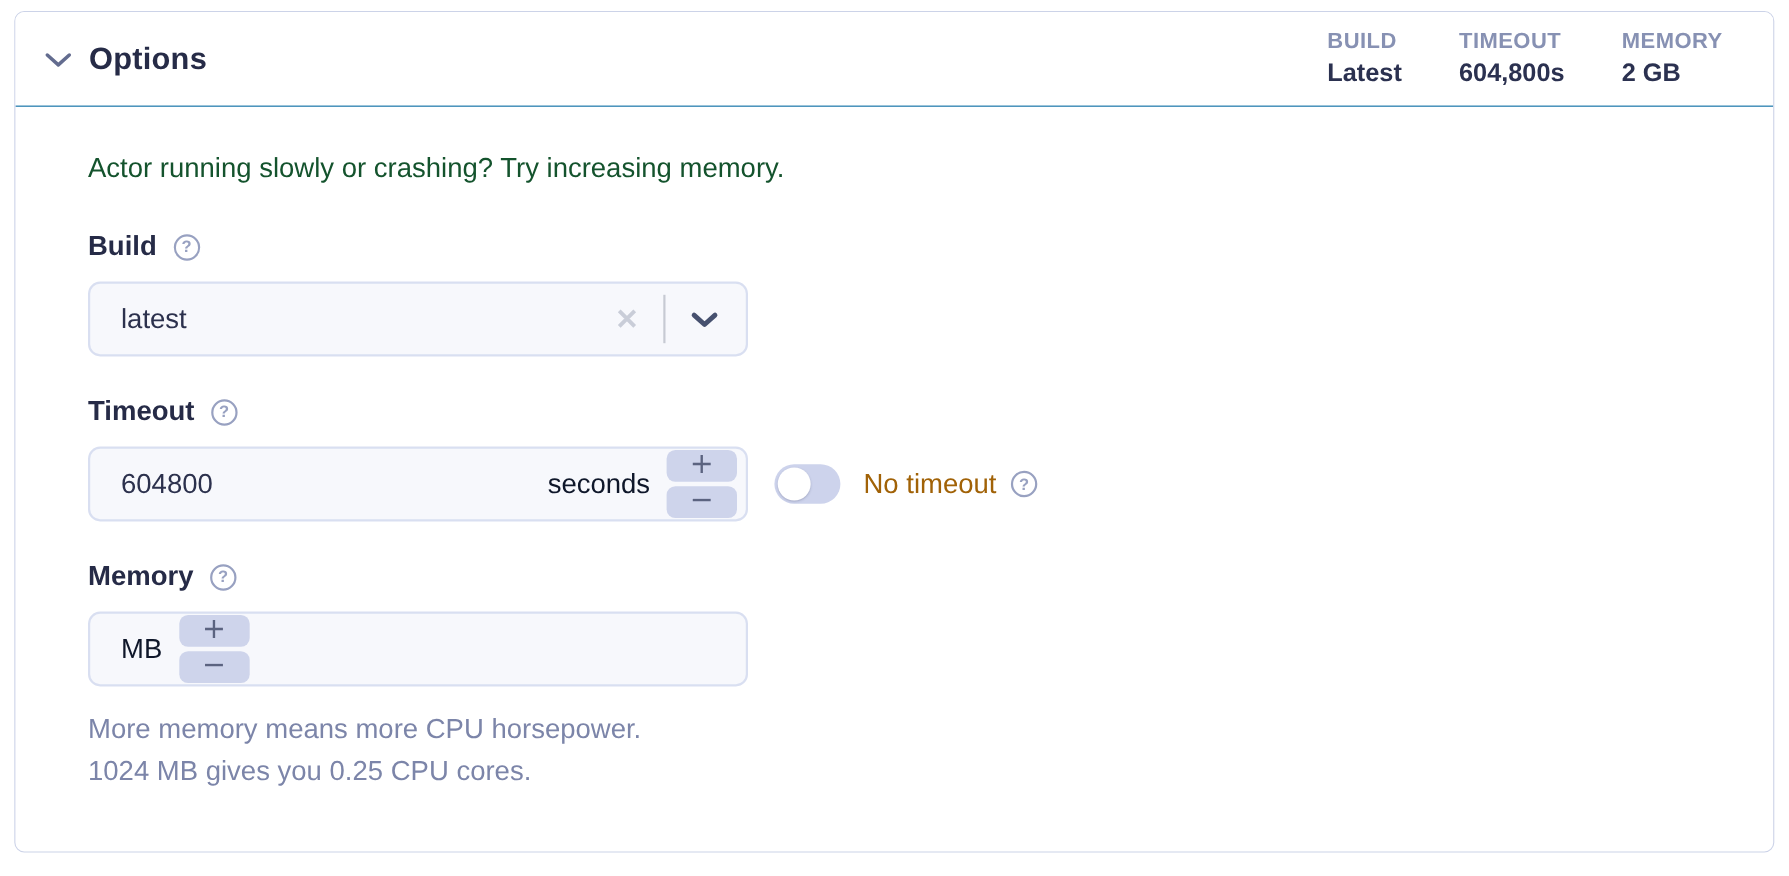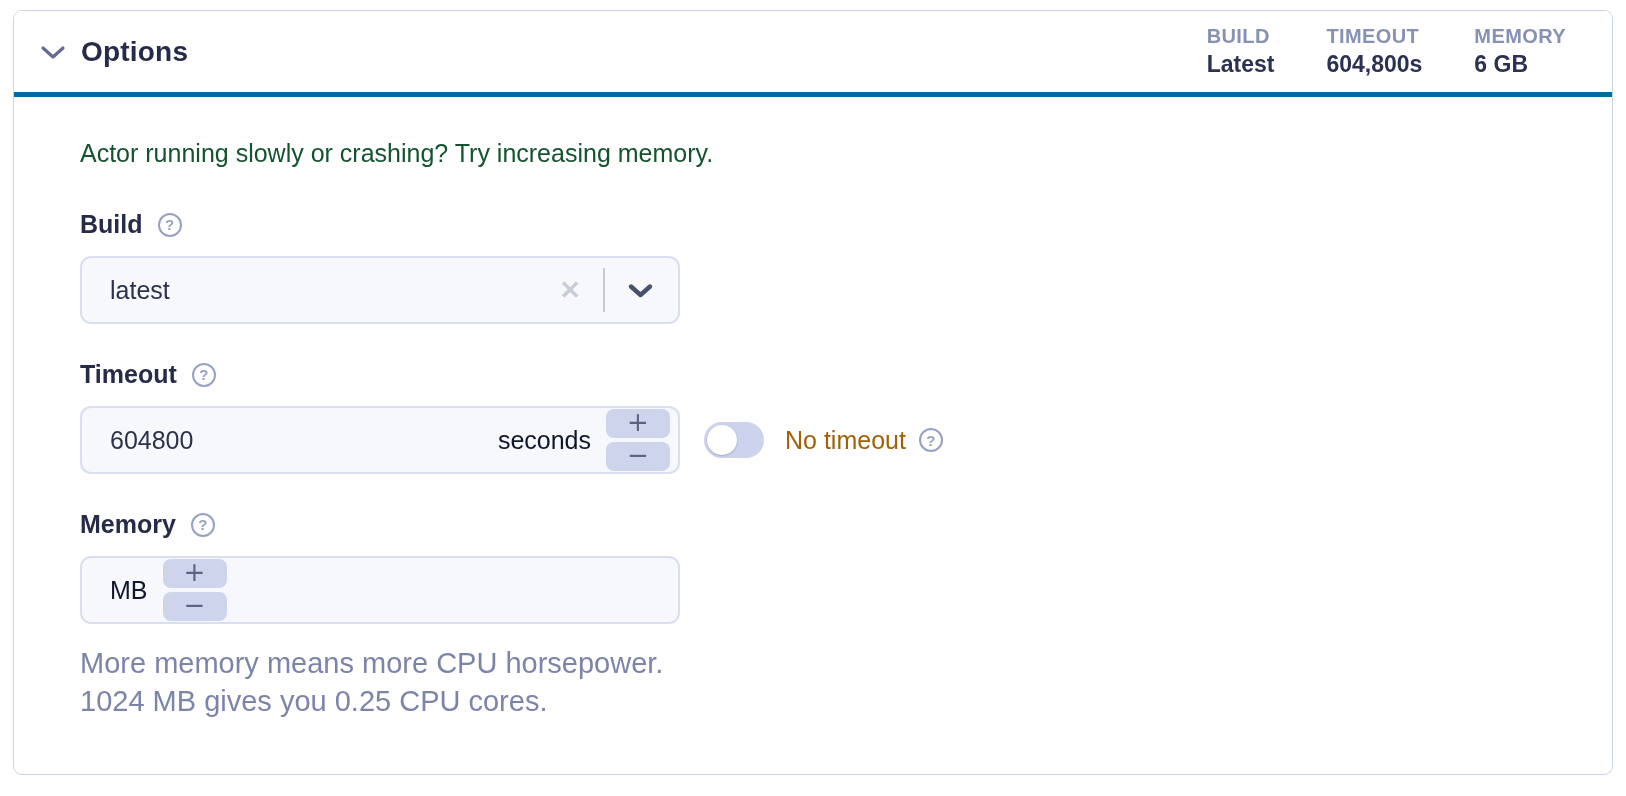--- a/index.html
+++ b/index.html
@@ -9,21 +9,21 @@
   .card {
     position: absolute; left: 13px; top: 10px; width: 1600px; height: 765px;
     background: #ffffff; border: 1px solid #ccd3e8; border-radius: 9px;
     overflow: hidden;
   }
 
   
   .card-header {
     display: flex; align-items: center;
     height: 86px; padding: 0 46px 0 24px;
-    border-bottom: 5px solid #0369a1; background: #ffffff;
+    border-bottom: 1px solid #0369a1; background: #ffffff;
   }
   .collapse-btn {
     width: 30px; height: 30px; display: flex; align-items: center; justify-content: center;
     background: transparent; border: none; cursor: pointer;
   }
   .card-title { font-size: 28px; font-weight: 700; color: #262b47; margin-left: 13px; letter-spacing: 0.2px; }
   .summary { margin-left: auto; display: flex; gap: 52px; }
   .summary-col { display: flex; flex-direction: column; }
   .summary-label { font-size: 20px; font-weight: 700; color: #8791b3; letter-spacing: 0.4px; }
   .summary-value { font-size: 23px; font-weight: 700; color: #2b3150; margin-top: 3px; }
@@ -84,21 +84,21 @@
     width: 60px; height: 36px; border-radius: 18px; background: #cdd3ec;
     position: relative; cursor: pointer; flex: none;
   }
   .toggle .knob {
     position: absolute; left: 3px; top: 3px;
     width: 30px; height: 30px; border-radius: 50%; background: #ffffff;
     box-shadow: 0 1px 2px rgba(40,45,80,0.25);
   }
   .toggle-label { font-size: 25px; color: #a16207; margin: 0 13px 0 21px; }
 
-  .memory-help { margin-top: 20px; font-size: 29px; color: #7c85a9; line-height: 38px; }
+  .memory-help { margin-top: 20px; font-size: 25px; color: #7c85a9; line-height: 38px; }
 </style>
 </head>
 <body>
 
 <div class="card">
 
   <div class="card-header">
     <button class="collapse-btn">
       <span style="display:flex">
         <svg width="26" height="16" viewBox="0 0 26 16">
@@ -112,21 +112,21 @@
       <div class="summary-col">
         <span class="summary-label">BUILD</span>
         <span class="summary-value">Latest</span>
       </div>
       <div class="summary-col">
         <span class="summary-label">TIMEOUT</span>
         <span class="summary-value">604,800s</span>
       </div>
       <div class="summary-col">
         <span class="summary-label">MEMORY</span>
-        <span class="summary-value">6 GB</span>
+        <span class="summary-value">2 GB</span>
       </div>
     </div>
   </div>
 
   <div class="card-body">
 
     <div class="intro">Actor running slowly or crashing? Try increasing memory.</div>
 
     <div class="field">
       <div class="field-label-row">

